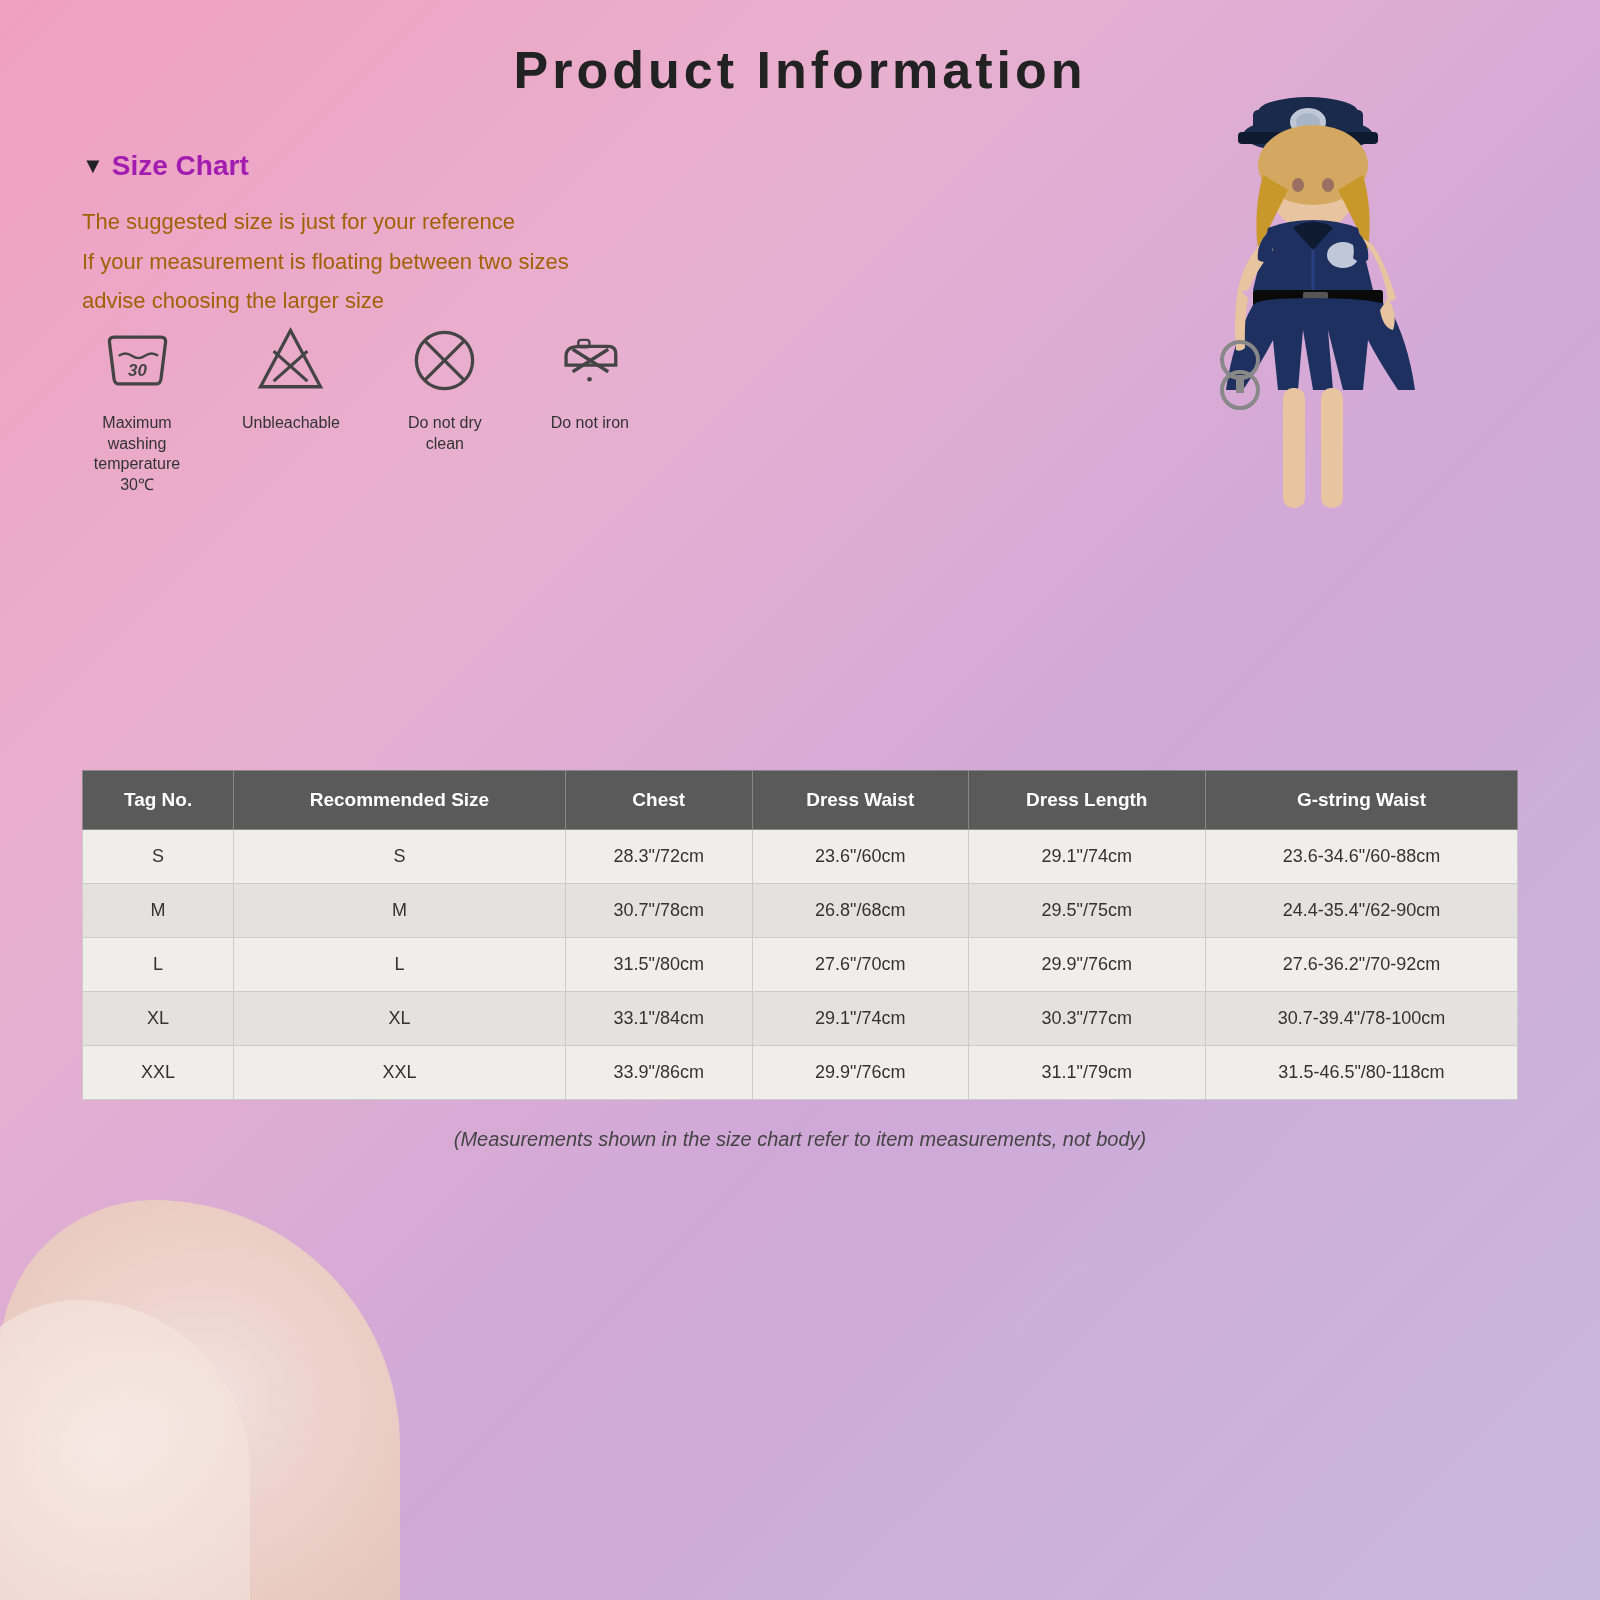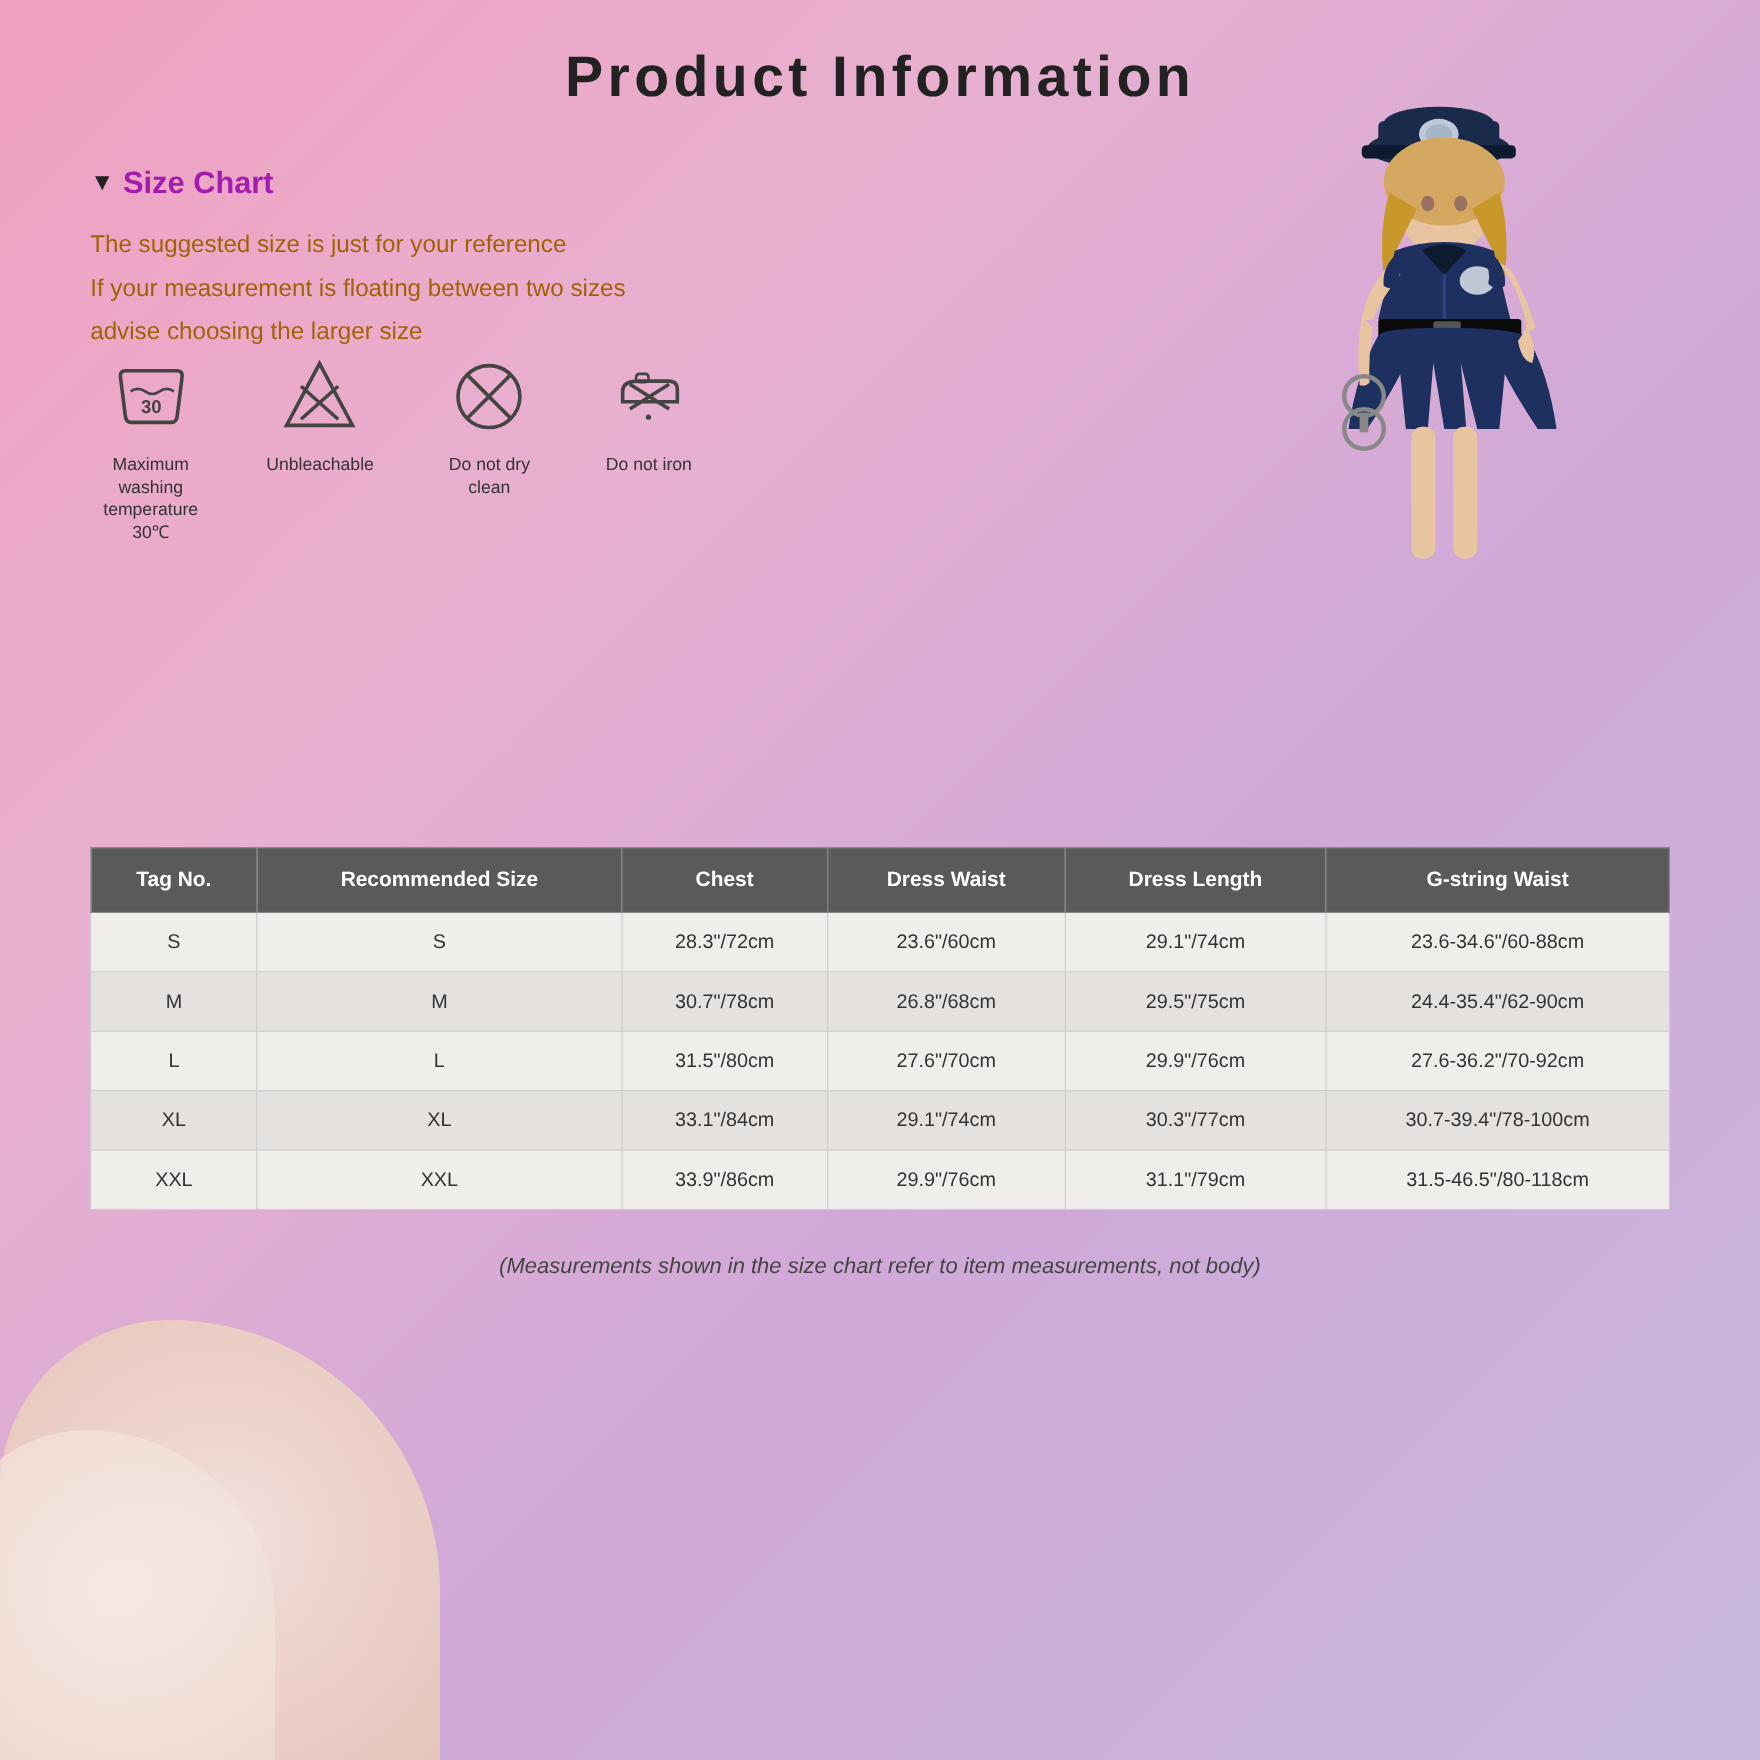--- a/index.html
+++ b/index.html
@@ -99,20 +99,21 @@
       align-items: center;
       gap: 12px;
     }
 
     .care-icon-wrapper {
       width: 80px;
       height: 80px;
       display: flex;
       align-items: center;
       justify-content: center;
+      font-style: italic;
     }
 
     .care-icon-wrapper svg {
       width: 75px;
       height: 75px;
     }
 
     .care-label {
       font-size: 16px;
       color: #333;
@@ -159,21 +160,21 @@
     }
 
     .size-table tr:nth-child(odd) td {
       background: rgba(240, 238, 235, 0.9);
     }
 
     .table-note {
       text-align: center;
       font-size: 20px;
       color: #444;
-      margin-top: 40px;
+      margin-top: 28px;
       font-style: italic;
     }
 
     .top-section {
       display: flex;
       flex-direction: row;
       min-height: 600px;
       position: relative;
     }
 

